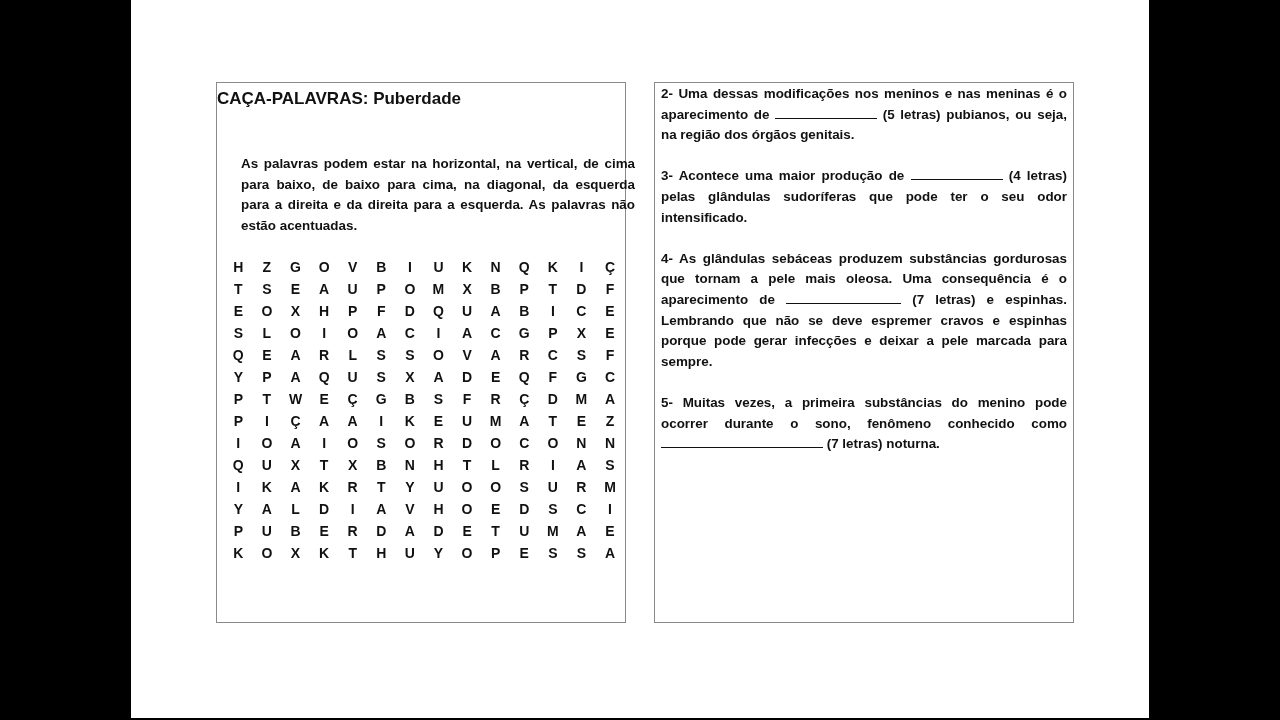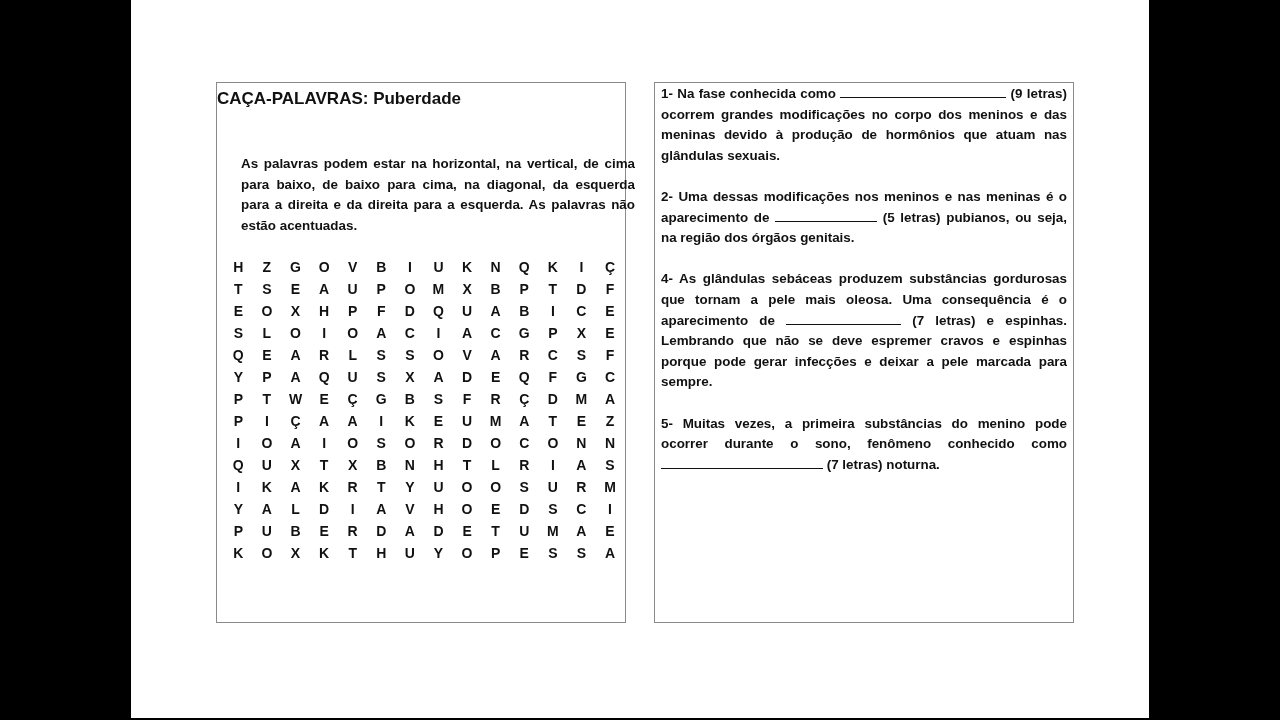--- a/index.html
+++ b/index.html
@@ -238,19 +238,19 @@
         <div class="cell">P</div>
         <div class="cell">E</div>
         <div class="cell">S</div>
         <div class="cell">S</div>
         <div class="cell">A</div>
       </div>
   </div>
 
   <div class="box right-box">
     <div class="questions" id="questions">
-        <div class="q"><span>1-</span> <span>Na fase conhecida como</span> <span class="blank" style="width: 166px;"></span> <span>(9 letras) ocorrem grandes modificações no corpo dos meninos e das meninas devido à produção de hormônios que atuam nas glândulas sexuais.</span></div>
         <div class="q"><span>2-</span> <span>Uma dessas modificações nos meninos e nas meninas é o aparecimento de</span> <span class="blank" style="width: 102px;"></span> <span>(5 letras) pubianos, ou seja, na região dos órgãos genitais.</span></div>
+        <div class="q"><span>3-</span> <span>Acontece uma maior produção de</span> <span class="blank" style="width: 92px;"></span> <span>(4 letras) pelas glândulas sudoríferas que pode ter o seu odor intensificado.</span></div>
         <div class="q"><span>4-</span> <span>As glândulas sebáceas produzem substâncias gordurosas que tornam a pele mais oleosa. Uma consequência é o aparecimento de</span> <span class="blank" style="width: 115px;"></span> <span>(7 letras) e espinhas. Lembrando que não se deve espremer cravos e espinhas porque pode gerar infecções e deixar a pele marcada para sempre.</span></div>
         <div class="q"><span>5-</span> <span>Muitas vezes, a primeira substâncias do menino pode ocorrer durante o sono, fenômeno conhecido como</span> <span class="blank" style="width: 162px;"></span> <span>(7 letras) noturna.</span></div>
       </div>
   </div>
 </div>
 
 </body></html>

